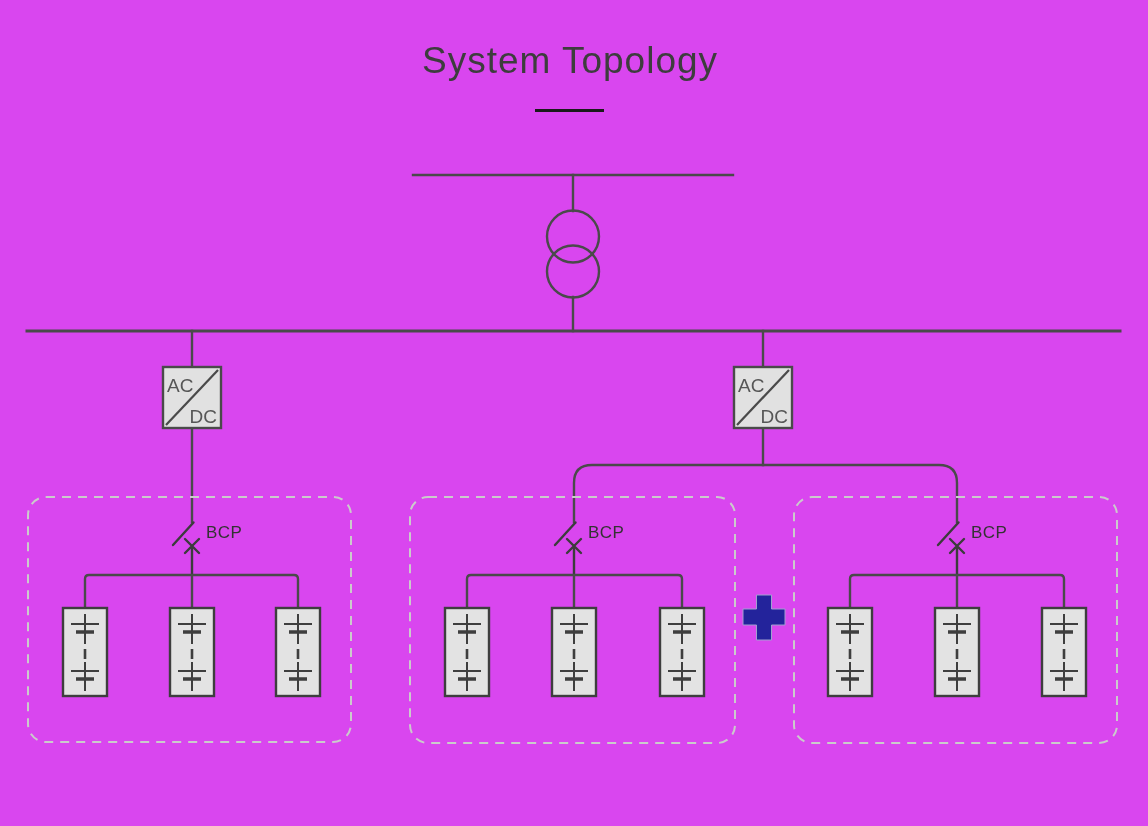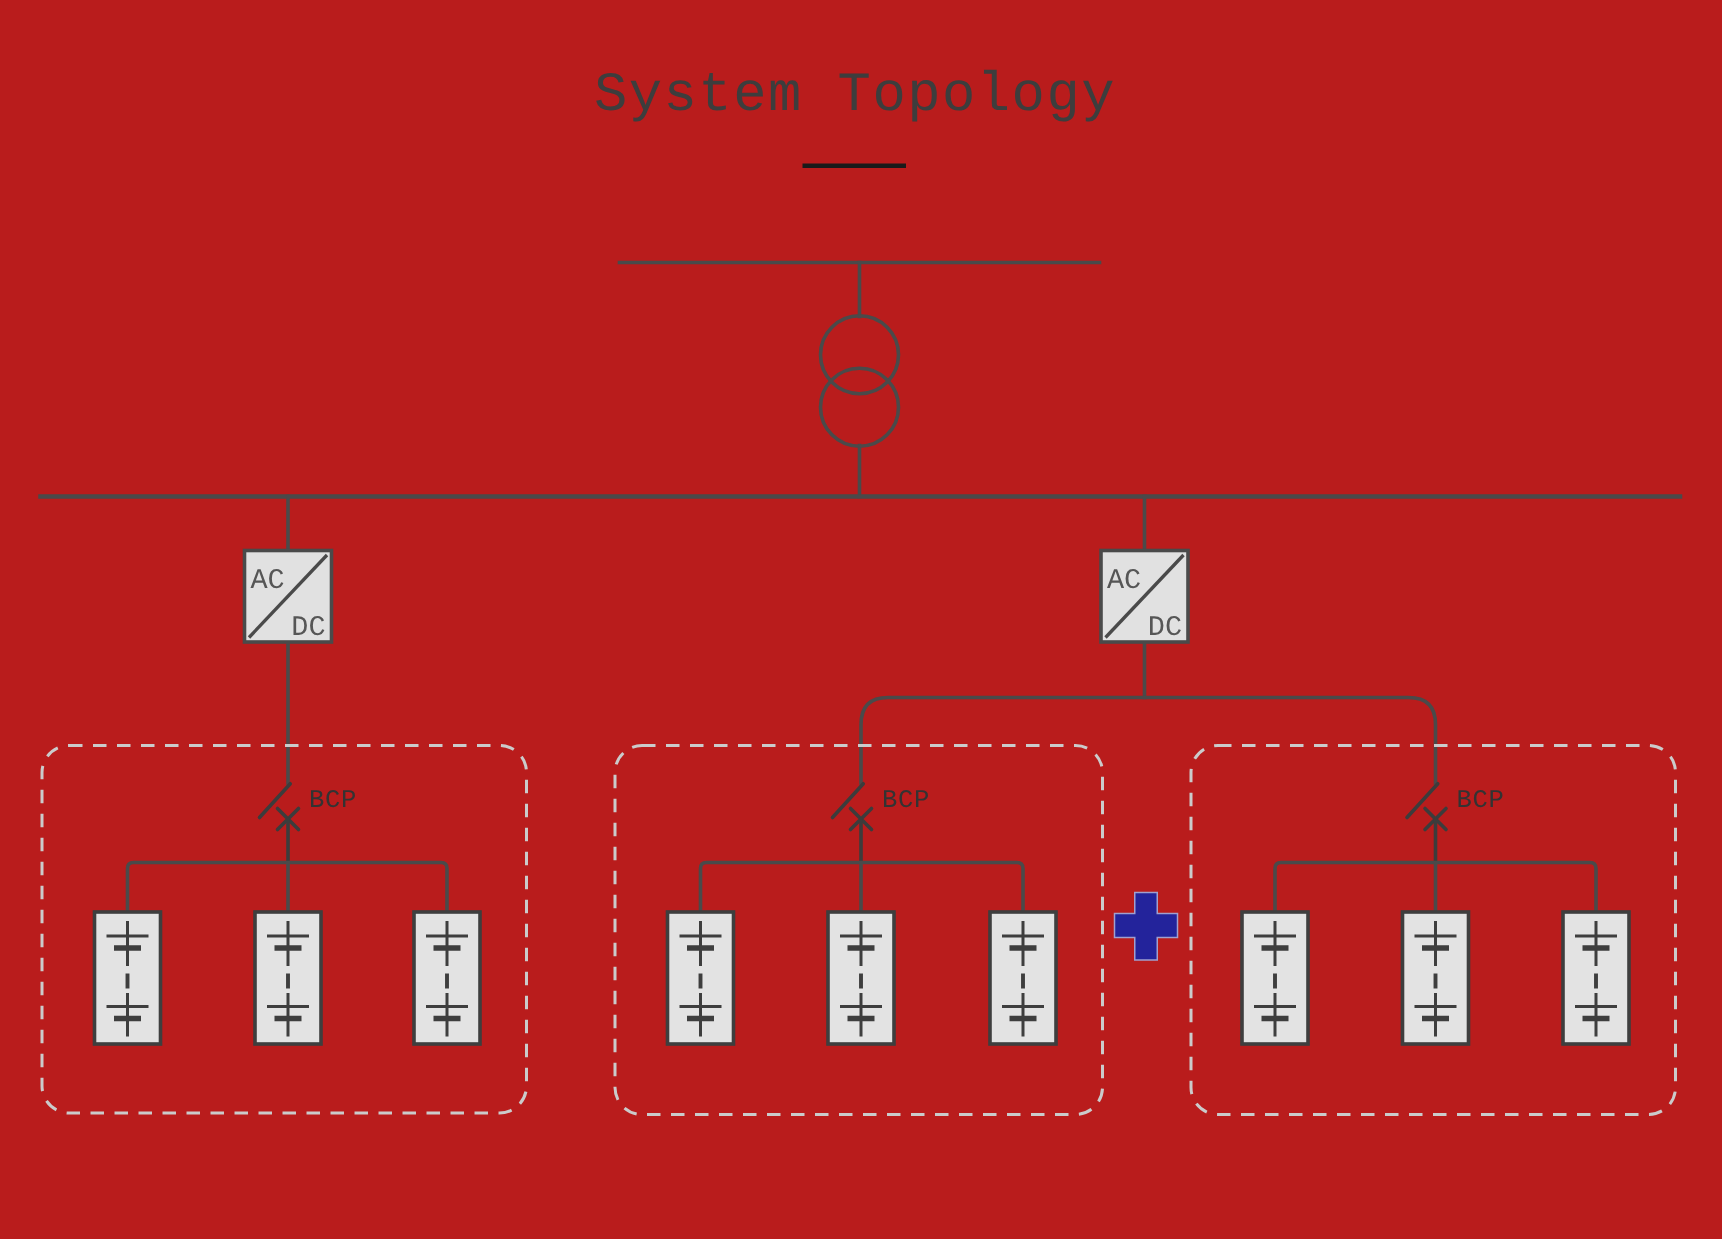--- a/index.html
+++ b/index.html
@@ -1,18 +1,18 @@
 <!DOCTYPE html>
 <html><head>
 <meta charset="utf-8">
 <style>
   html,body{margin:0;padding:0;background:#ffffff;}
   .canvas{
-    width:1148px;height:826px;background:#b91c1c;position:relative;
-    font-family:Liberation Mono, monospace;overflow:hidden;
+    width:1148px;height:826px;background:#d946ef;position:relative;
+    font-family:Liberation Sans, sans-serif;overflow:hidden;
   }
   svg{display:block;}
   .wire{stroke:#4a4a4a;stroke-width:2.4;fill:none;stroke-linecap:square;}
   .bus{stroke-width:3;}
   .circle-sym{stroke:#4a4a4a;stroke-width:2.4;fill:none;}
   .convbox{fill:#e1e1e1;stroke:#4a4a4a;stroke-width:2.4;}
   .convdiag{stroke:#4a4a4a;stroke-width:2.2;fill:none;}
   .batt-rect{fill:#e3e3e3;stroke:#3e3e3e;stroke-width:2.4;}
   .batt-line{stroke:#3e3e3e;stroke-width:2;fill:none;}
   .batt-plate{stroke:#3e3e3e;stroke-width:3.6;fill:none;}

